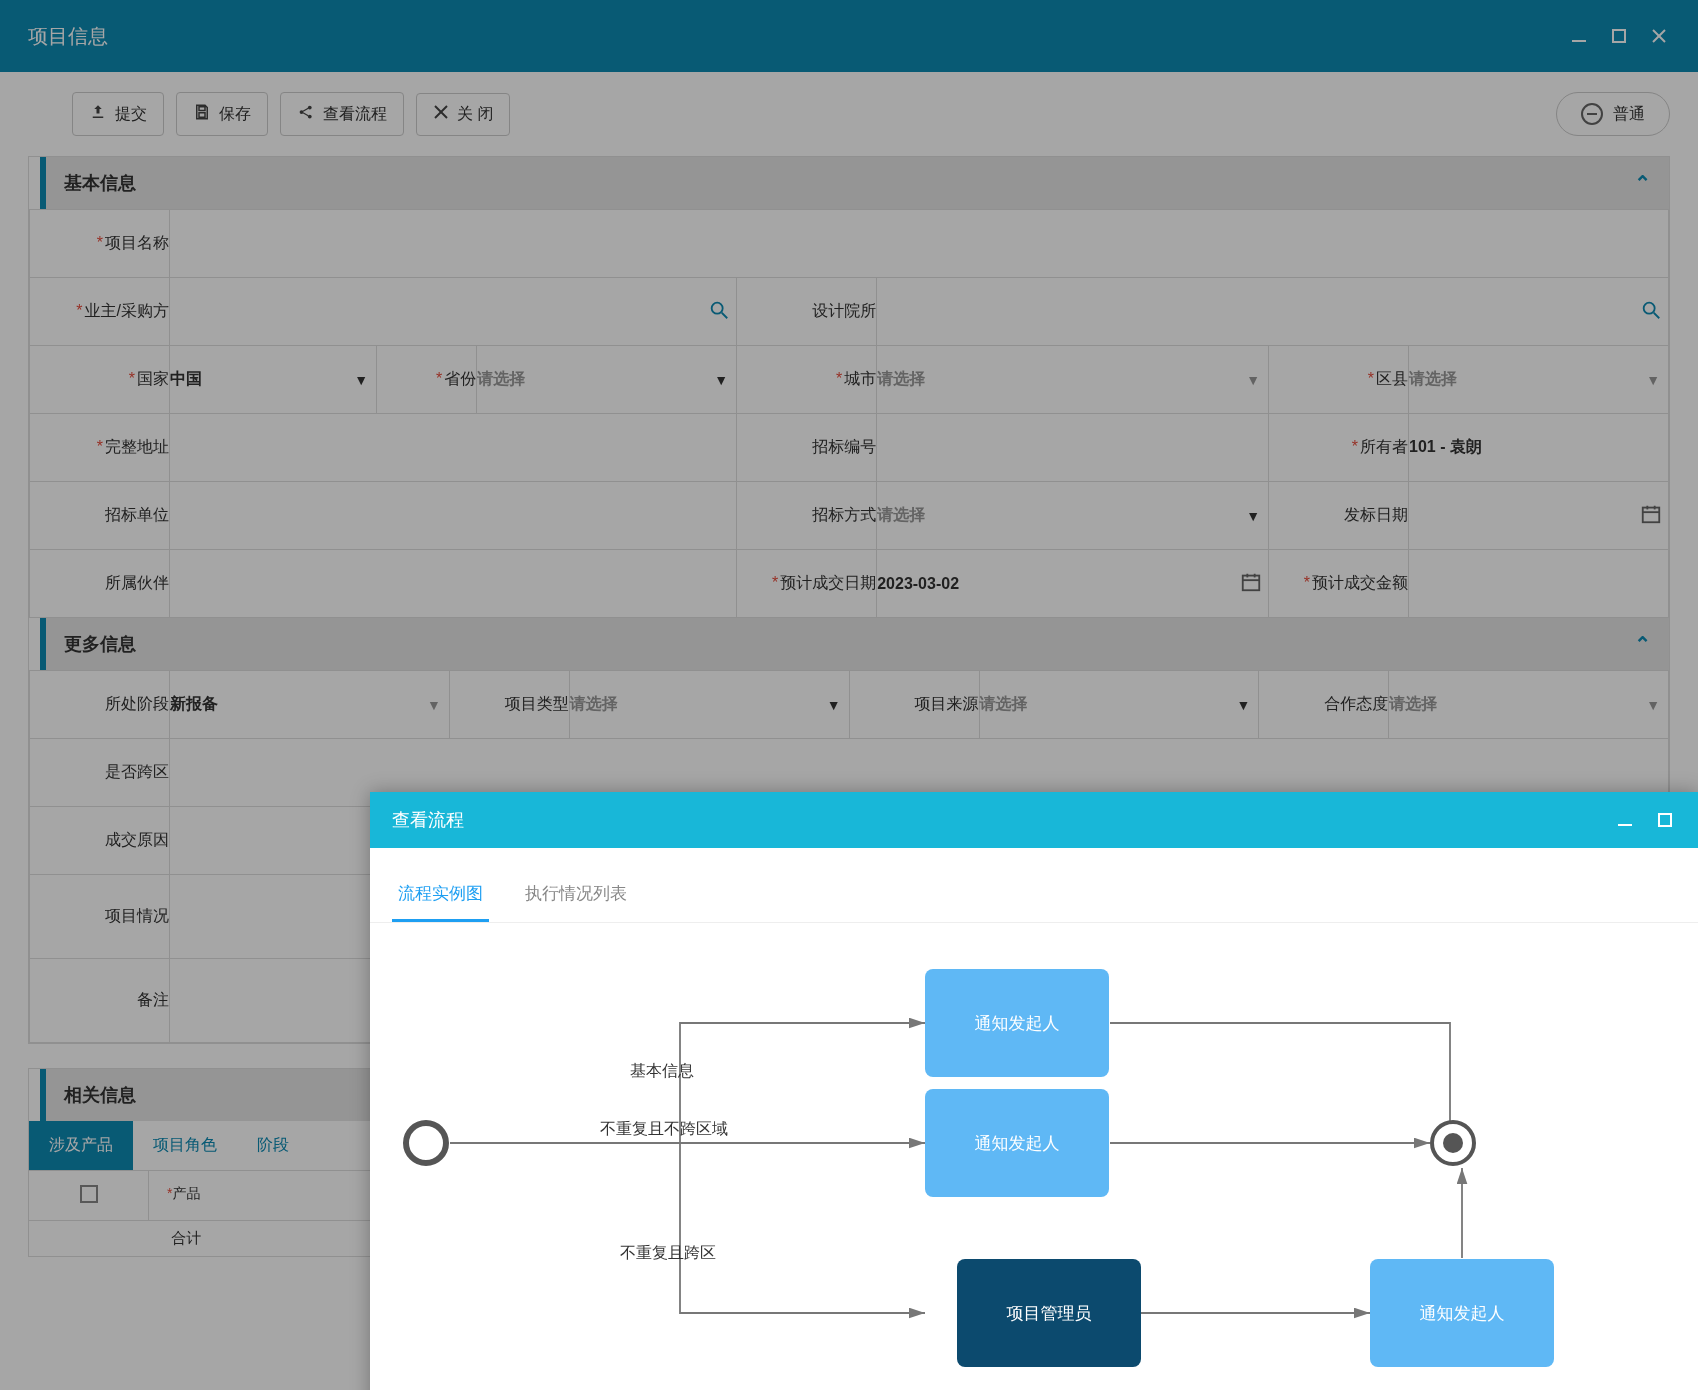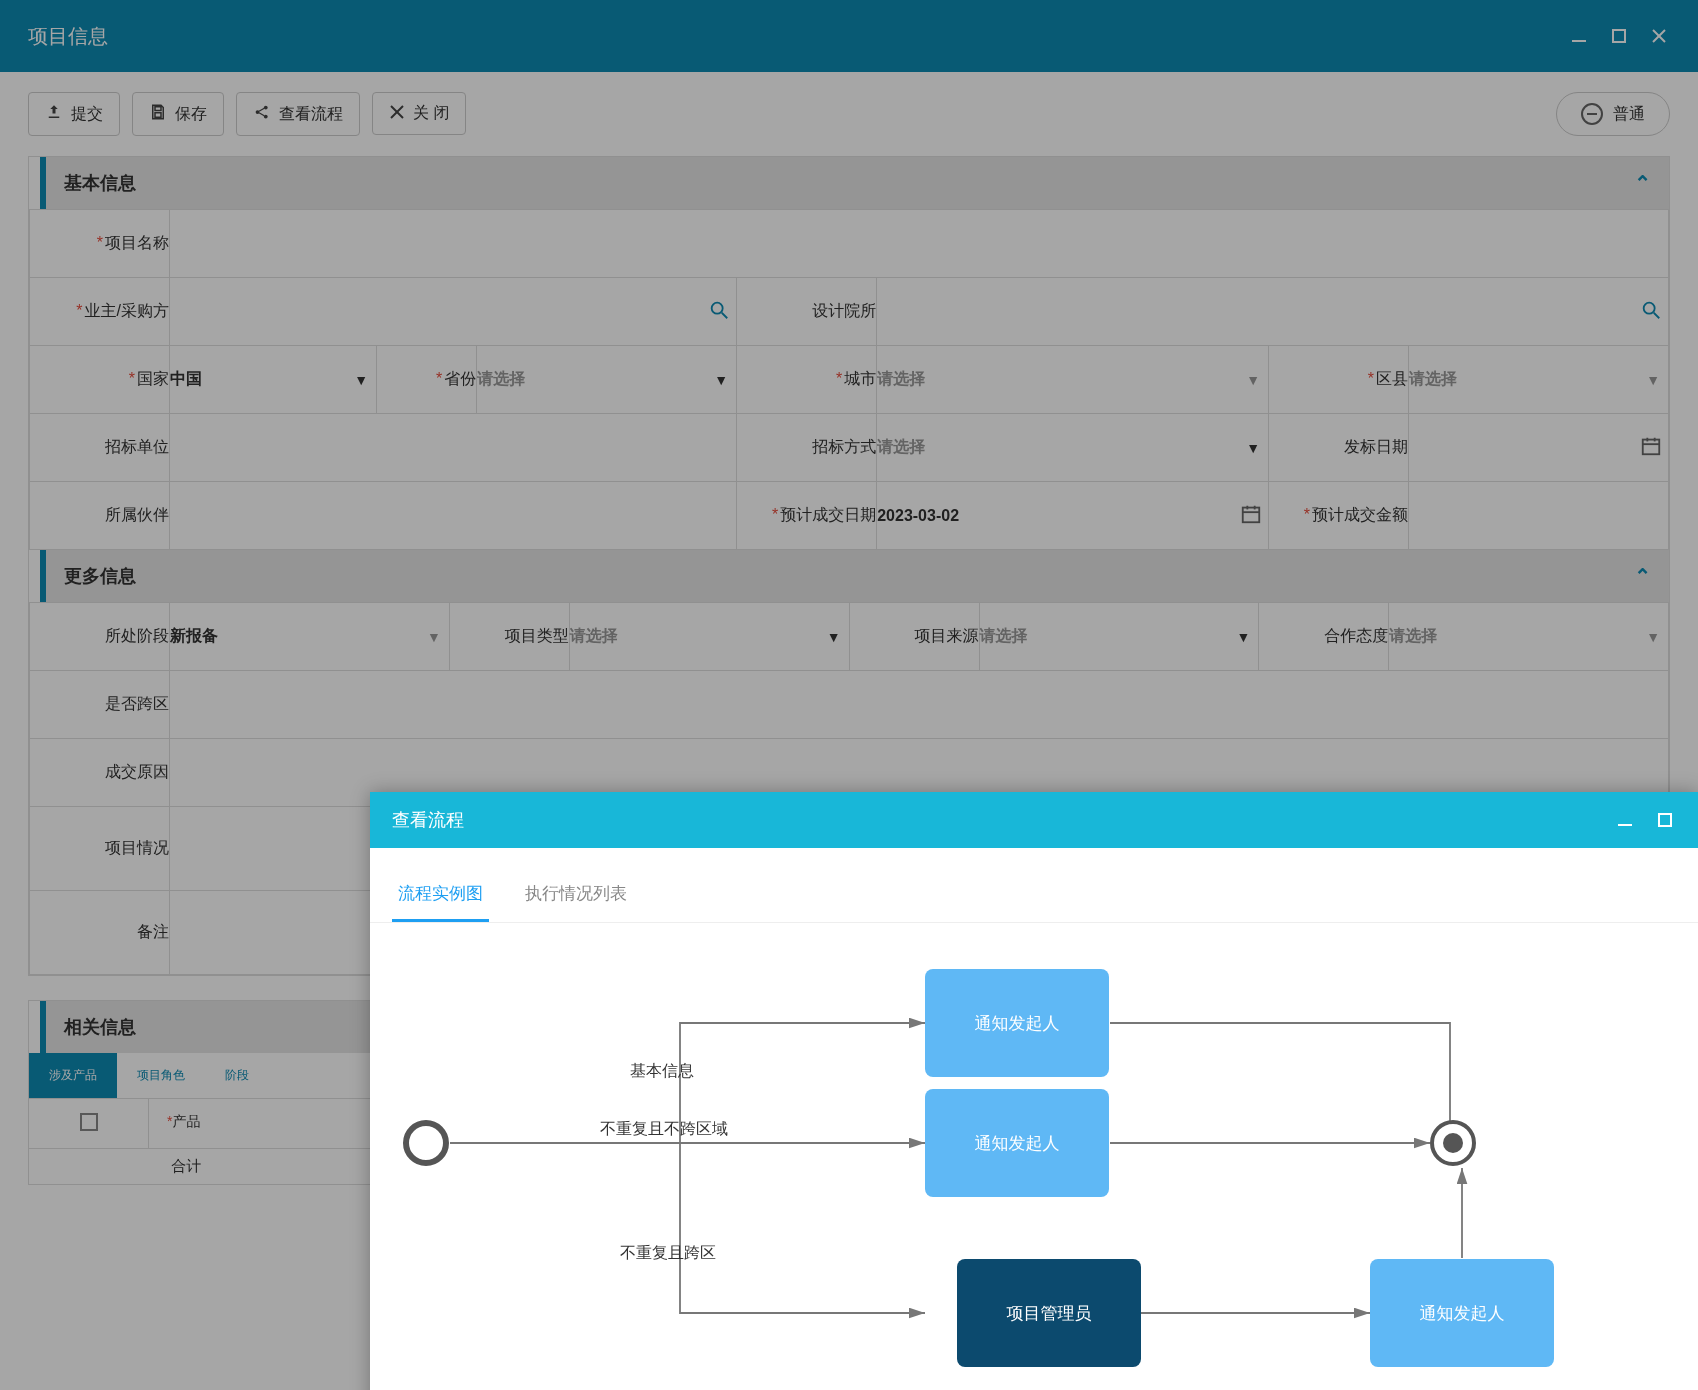--- a/index.html
+++ b/index.html
@@ -4,21 +4,21 @@
   <style>
     * { margin: 0; padding: 0; box-sizing: border-box; }
     body { font-family: "Microsoft YaHei", Arial, sans-serif; font-size: 14px; color: #333; background: #fff; width: 1698px; height: 1390px; overflow: hidden; position: relative; }
     
     .overlay { position: absolute; top: 0; left: 0; width: 100%; height: 100%; background: rgba(0,0,0,0.35); z-index: 5; }
     
     .window-titlebar { background: #0d8ab3; color: #fff; height: 72px; display: flex; align-items: center; padding: 16px 28px; font-size: 20px; }
     .window-titlebar .spacer { flex: 1; }
     .win-ctrl { width: 22px; height: 22px; margin-left: 18px; display: inline-flex; align-items: center; justify-content: center; cursor: pointer; }
     
-    .toolbar { padding: 20px 28px; display: flex; gap: 12px; align-items: flex-start; }
+    .toolbar { padding: 20px 28px; display: flex; gap: 12px; align-items: center; margin-left: 44px; }
     .btn { border: 1px solid #ccc; background: #fff; padding: 10px 16px; border-radius: 4px; display: inline-flex; align-items: center; gap: 8px; font-size: 16px; cursor: pointer; color: #333; }
     .toolbar .spacer { flex: 1; }
     .badge-pill { border: 1px solid #ccc; border-radius: 28px; padding: 10px 24px; display: inline-flex; align-items: center; gap: 10px; font-size: 16px; }
     .badge-pill .circ { width: 22px; height: 22px; border: 2px solid #666; border-radius: 50%; position: relative; }
     .badge-pill .circ::after { content:""; position:absolute; left:4px; right:4px; top:50%; height:2px; background:#666; transform:translateY(-1px); }
     
     .section { margin: 0 28px; border: 1px solid #ddd; }
     .section-header { background: #e5e5e5; border-left: 6px solid #0d8ab3; padding: 14px 18px; font-weight: bold; font-size: 18px; display: flex; align-items: center; margin-left: 11px; }
     .section-header .spacer { flex: 1; }
     .chev { color: #0d8ab3; font-size: 20px; cursor: pointer; }
@@ -29,21 +29,21 @@
     td.label .req { color: #e74c3c; margin-right: 2px; }
     td.field { padding: 0 12px; position: relative; }
     .field-inner { display: flex; align-items: center; height: 100%; gap: 8px; }
     .field-text { font-size: 16px; font-weight: bold; }
     .placeholder { color: #999; }
     .caret { color: #333; margin-left: auto; padding-right: 8px; }
     .search-icon { color: #0d8ab3; padding-right: 6px; }
     .cal-icon { color: #666; padding-right: 6px; }
     
     .tabs-row { display: flex; border-bottom: 0; }
-    .tab { padding: 14px 20px; font-size: 12px; cursor: pointer; }
+    .tab { padding: 14px 20px; font-size: 16px; cursor: pointer; }
     .tab.active { background: #0d8ab3; color: #fff; }
     .tab.inactive { color: #0d8ab3; }
     
     .grid-head { display: flex; border-top: 1px solid #ddd; }
     .grid-head .cell { padding: 14px 18px; border-right: 1px solid #ddd; }
     .chk { width: 18px; height: 18px; border: 2px solid #888; display: inline-block; }
     
     
     .modal { position: absolute; left: 370px; top: 792px; width: 1328px; background: #fff; z-index: 10; box-shadow: 0 0 18px rgba(0,0,0,0.3); }
     .modal-titlebar { background: #18b7d8; color: #fff; height: 56px; display: flex; align-items: center; padding: 0 22px; font-size: 18px; }
@@ -184,20 +184,32 @@
           </td>
       <td class="label" style="width:130px"><span class="req">*</span><span>区县</span></td>
       <td class="field">
             <div class="field-inner">
               <span class="field-text placeholder">请选择</span>
               <span class="caret" style="color:#999">▼</span>
             </div>
           </td>
     </tr>
     <tr>
+      <td class="label"><span class="req">*</span><span>完整地址</span></td>
+      <td class="field" colspan="3"></td>
+      <td class="label"><span>招标编号</span></td>
+      <td class="field"></td>
+      <td class="label"><span class="req">*</span><span>所有者</span></td>
+      <td class="field">
+            <div class="field-inner">
+              <span class="field-text">101 - 袁朗</span>
+            </div>
+          </td>
+    </tr>
+    <tr>
       <td class="label"><span>招标单位</span></td>
       <td class="field" colspan="3"></td>
       <td class="label"><span>招标方式</span></td>
       <td class="field">
             <div class="field-inner">
               <span class="field-text placeholder">请选择</span>
               <span class="caret">▼</span>
             </div>
           </td>
       <td class="label"><span>发标日期</span></td>

